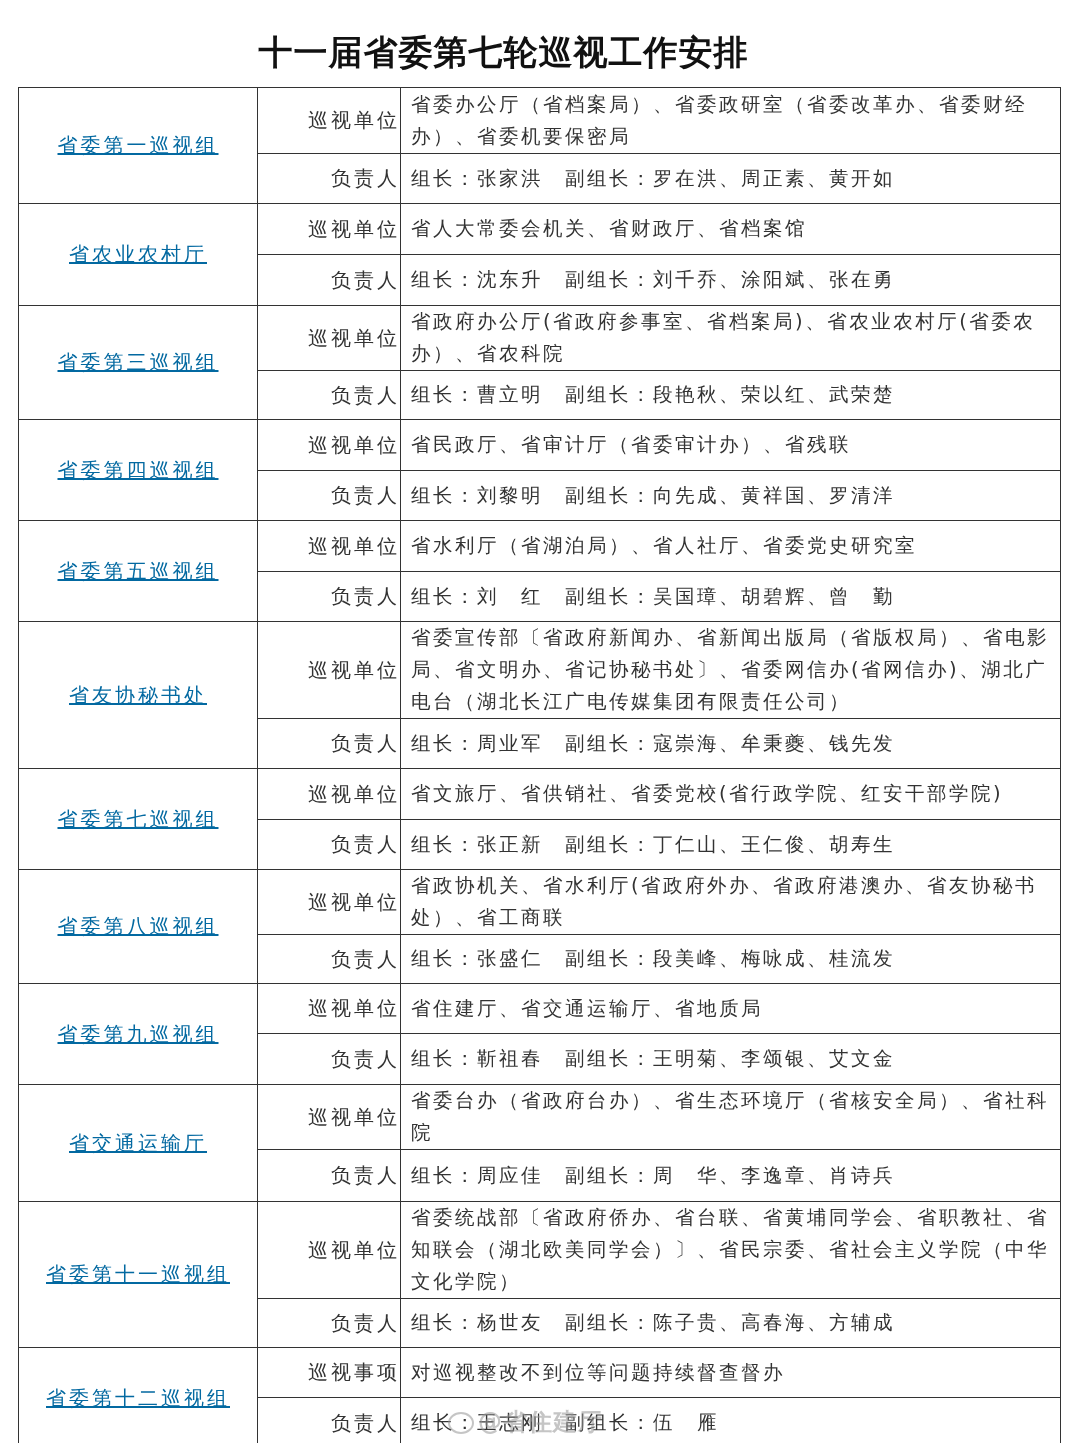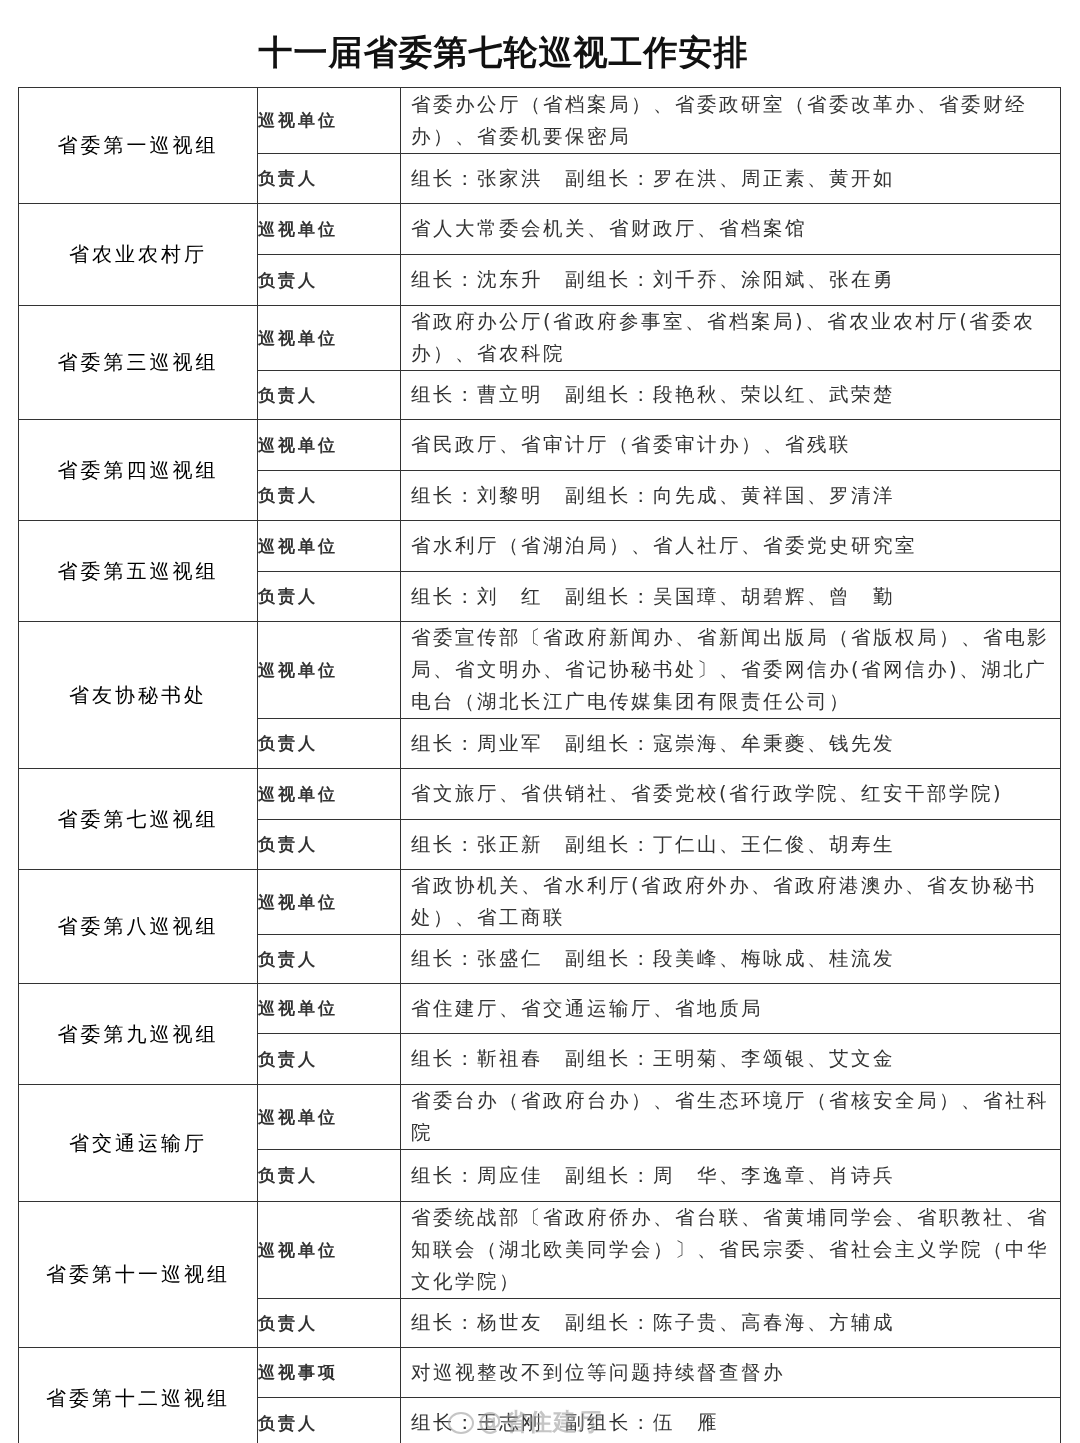--- a/index.html
+++ b/index.html
@@ -3,22 +3,22 @@
 <meta charset="utf-8">
 <style>
   html, body { margin:0; padding:0; background:#ffffff; }
   body { width:1080px; height:1443px; position:relative; overflow:hidden;
          font-family:"DejaVu Sans", "Liberation Sans", sans-serif; color:#222; }
   .title { position:absolute; top:30px; left:0; width:1007px; text-align:center;
            font-size:34px; font-weight:bold; letter-spacing:1px; color:#111; }
   table.schedule { position:absolute; left:18px; top:87px; width:1043px;
                    border-collapse:collapse; table-layout:fixed; }
   table.schedule td { border:1.5px solid #333; padding:0; vertical-align:middle; }
-  td.group { width:238px; text-align:center; font-size:20px; letter-spacing:3px; color:#000000; }
-  td.label { width:142px; text-align:left; font-size:17px; letter-spacing:3px; color:#333;font-weight:bold; }
+  td.group { width:238px; text-align:center; font-size:20px; letter-spacing:3px; color:#0369a1;text-decoration:underline; }
+  td.label { width:142px; text-align:right; font-size:20px; letter-spacing:3px; color:#333; }
   td.content { font-size:19.5px; line-height:32px; letter-spacing:2.5px; color:#333;
                padding:0 6px 0 10px !important; }
   .watermark { position:absolute; left:448px; top:1406px; font-size:24px; color:rgba(150,150,150,0.55);
                font-weight:bold; letter-spacing:1px; }
   .wm-icon { display:inline-block; width:22px; height:18px; border:2px solid rgba(150,150,150,0.55);
              border-radius:50%; vertical-align:middle; margin-right:4px; }
 </style>
 </head>
 <body>
 

